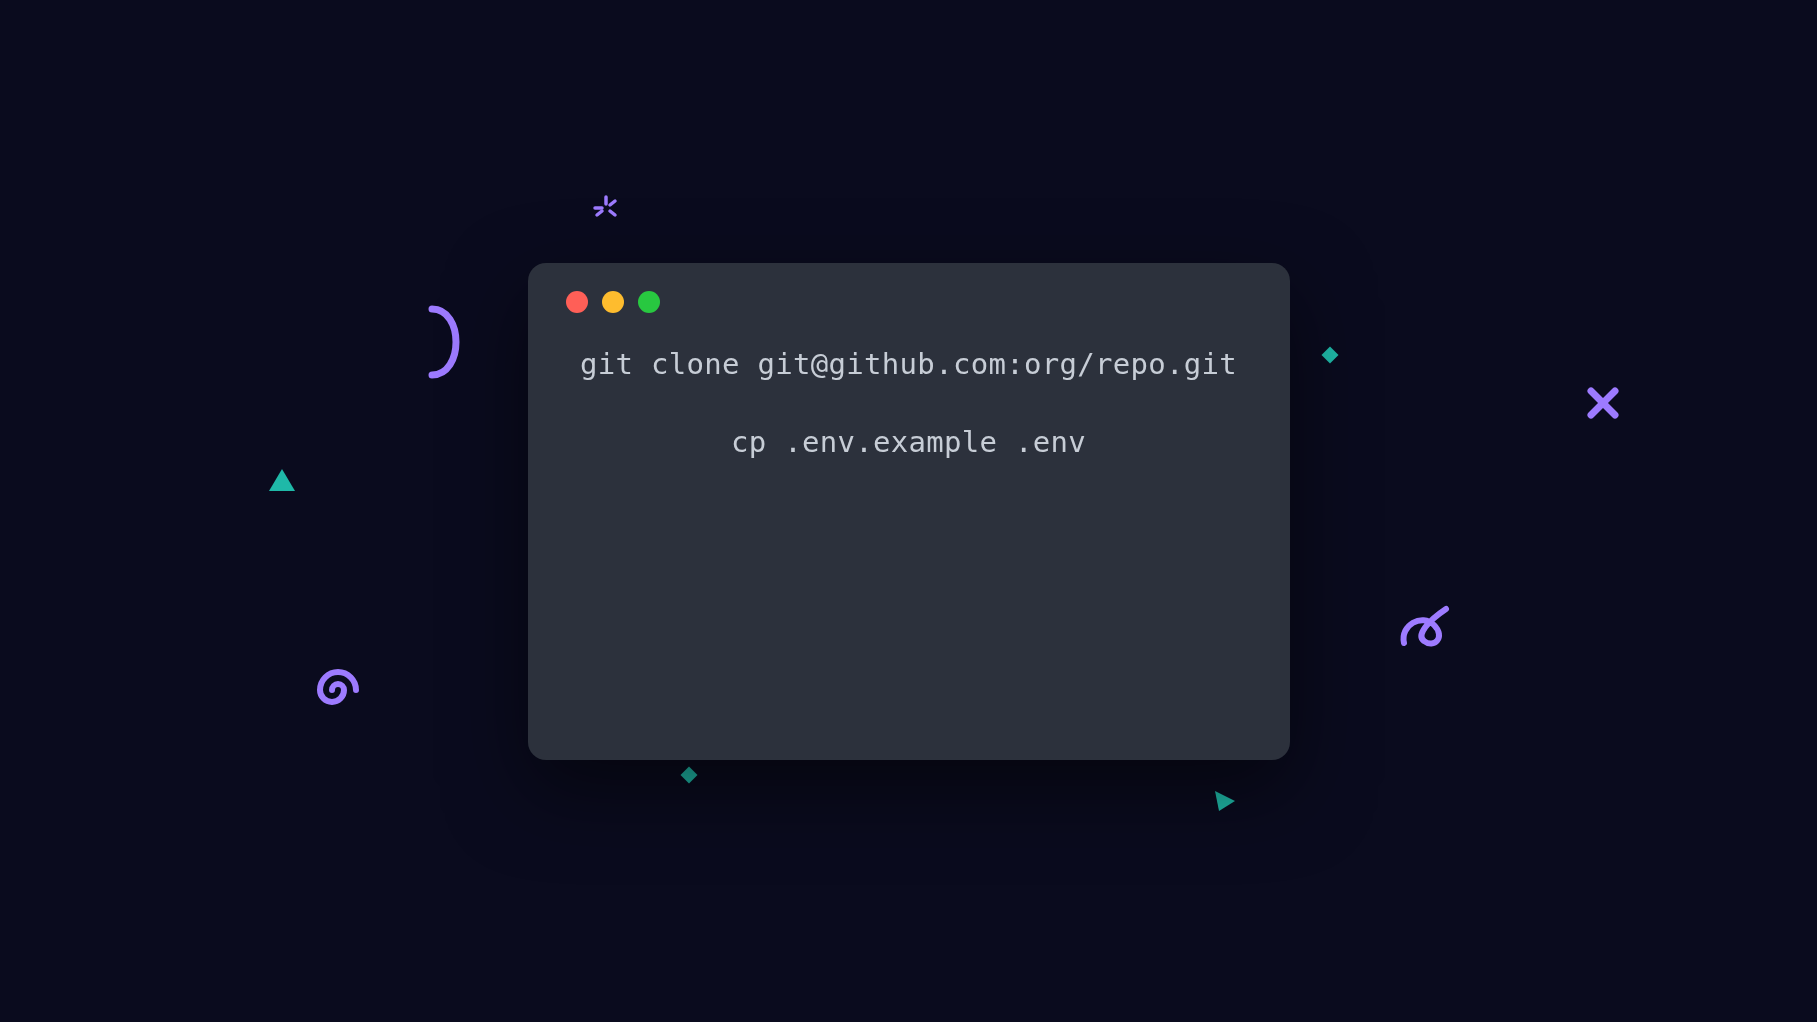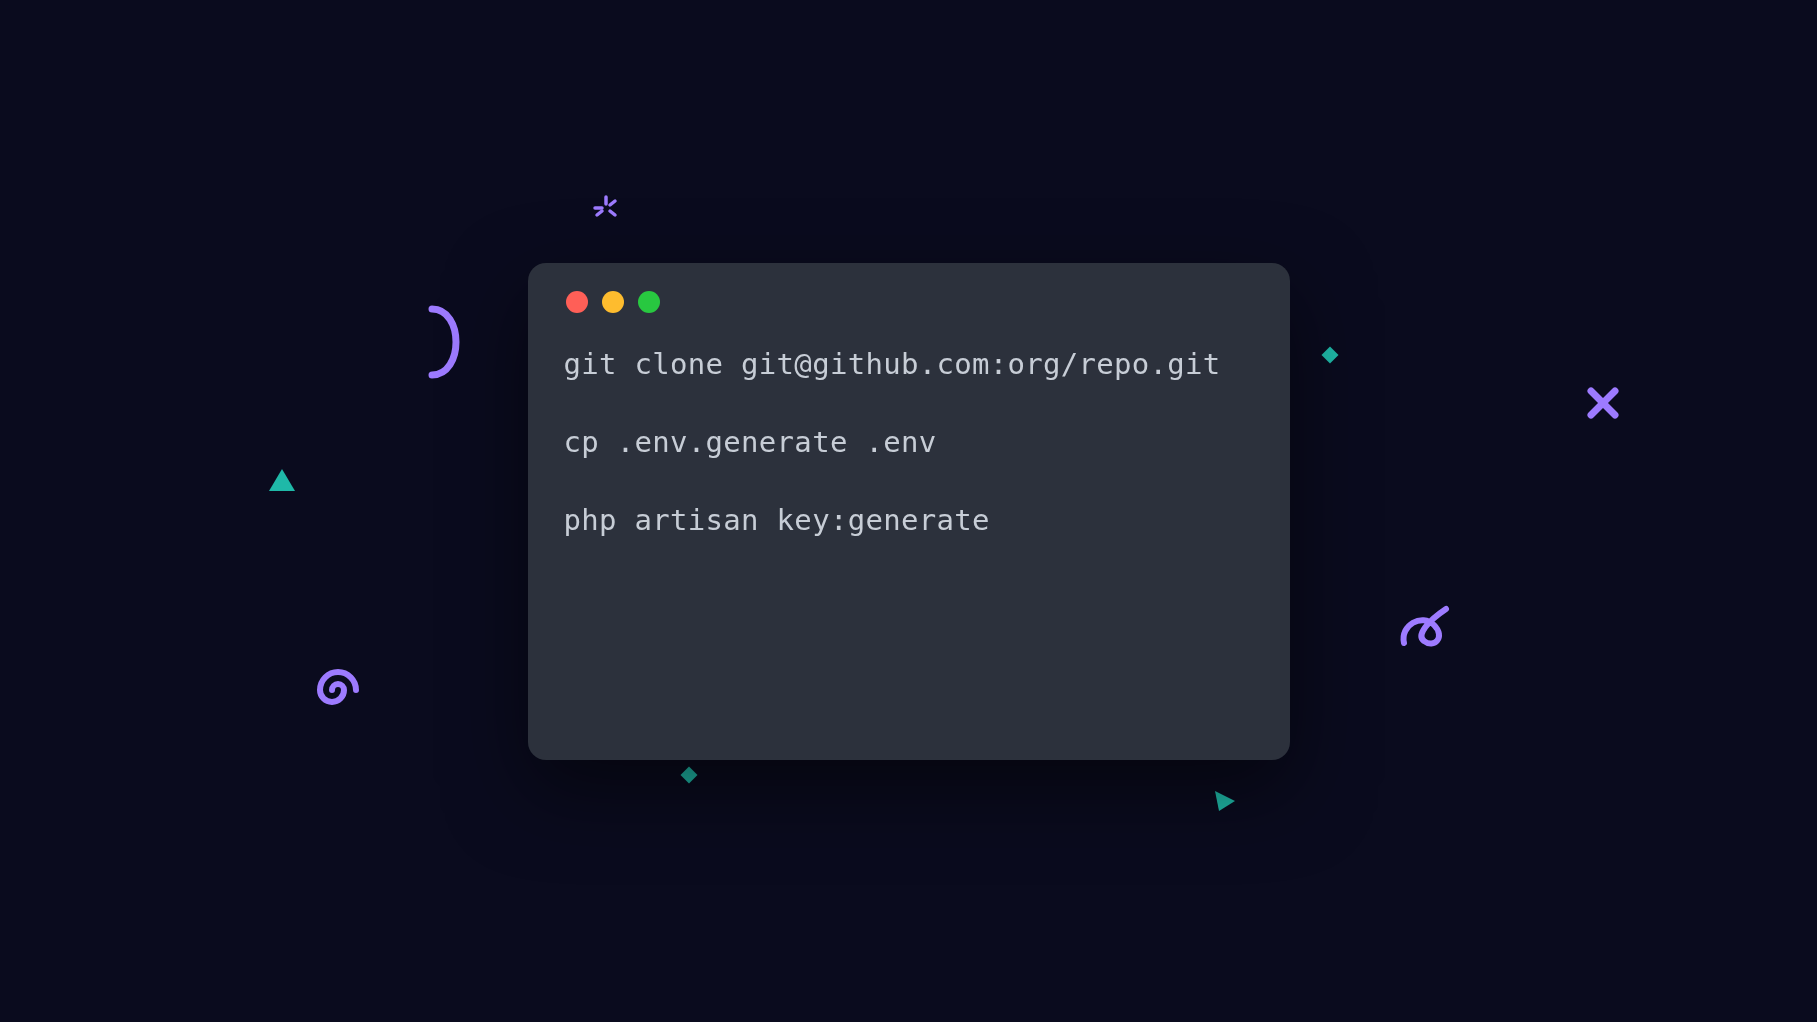--- a/index.html
+++ b/index.html
@@ -41,20 +41,21 @@
     height: 22px;
     border-radius: 50%;
   }
   .dot.red { background: #ff5f57; }
   .dot.yellow { background: #febc2e; }
   .dot.green { background: #28c840; }
   .lines {
     display: flex;
     flex-direction: column;
     gap: 46px;
+    align-items: center;
   }
   .line {
     font-size: 29px;
     color: #c7cdd6;
     white-space: pre;
     letter-spacing: 0.3px;
     position: relative;
     line-height: 1.1;
   }
   .cursor {
@@ -138,18 +139,17 @@
   </div>
 
   <div class="terminal">
     <div class="traffic-lights">
       <div class="dot red"></div>
       <div class="dot yellow"></div>
       <div class="dot green"></div>
     </div>
     <div class="lines" id="terminal-lines">
         <div class="line">git clone git@github.com:org/repo.git</div>
-        <div class="line">cp .env.generate .env</div>
-        <div class="line">php artisan key:generate</div>
+        <div class="line">cp .env.example .env</div>
       </div>
   </div>
 
 </div>
 
 </body></html>

